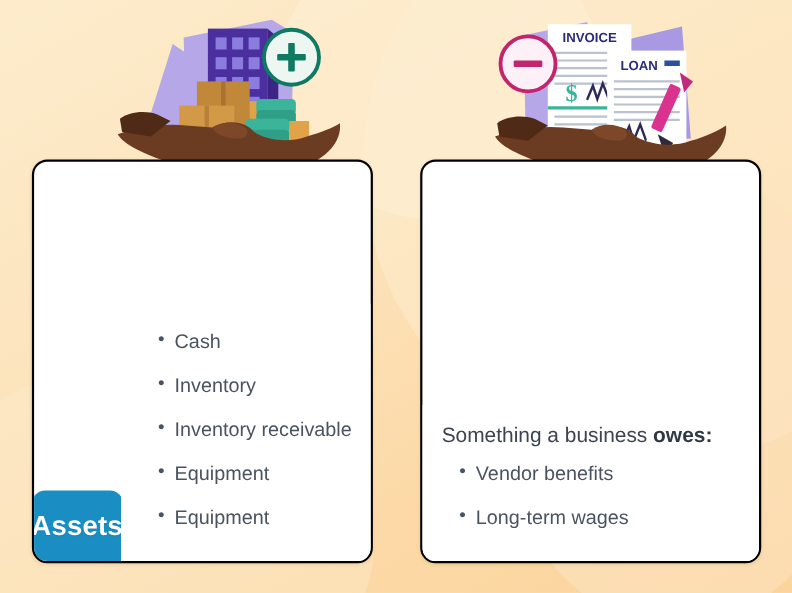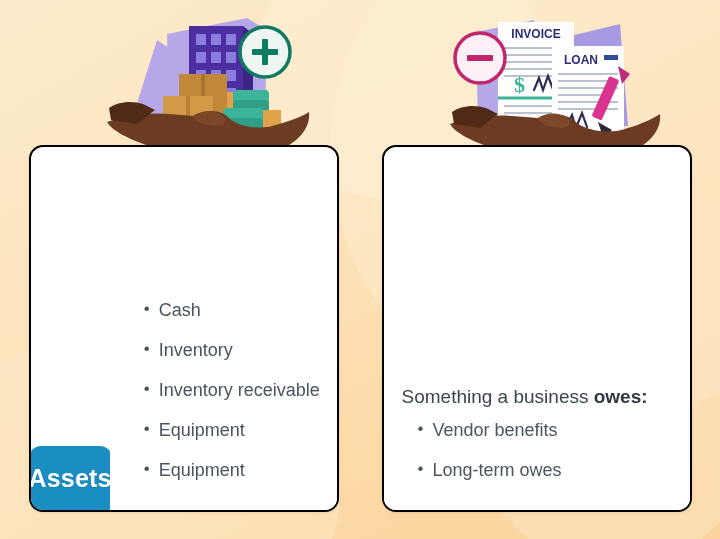--- a/index.html
+++ b/index.html
@@ -207,19 +207,19 @@
           <li>Equipment</li>
         </ul>
       </div>
     </div>
 
     <div class="card">
       <div class="card-body">
         <p class="lead"><span>Something a business </span><b>owes:</b></p>
         <ul class="bullets">
           <li>Vendor benefits</li>
-          <li>Long-term owes</li>
+          <li>Long-term wages</li>
         </ul>
       </div>
     </div>
 
   </div>
 </div>
 
 </body></html>

